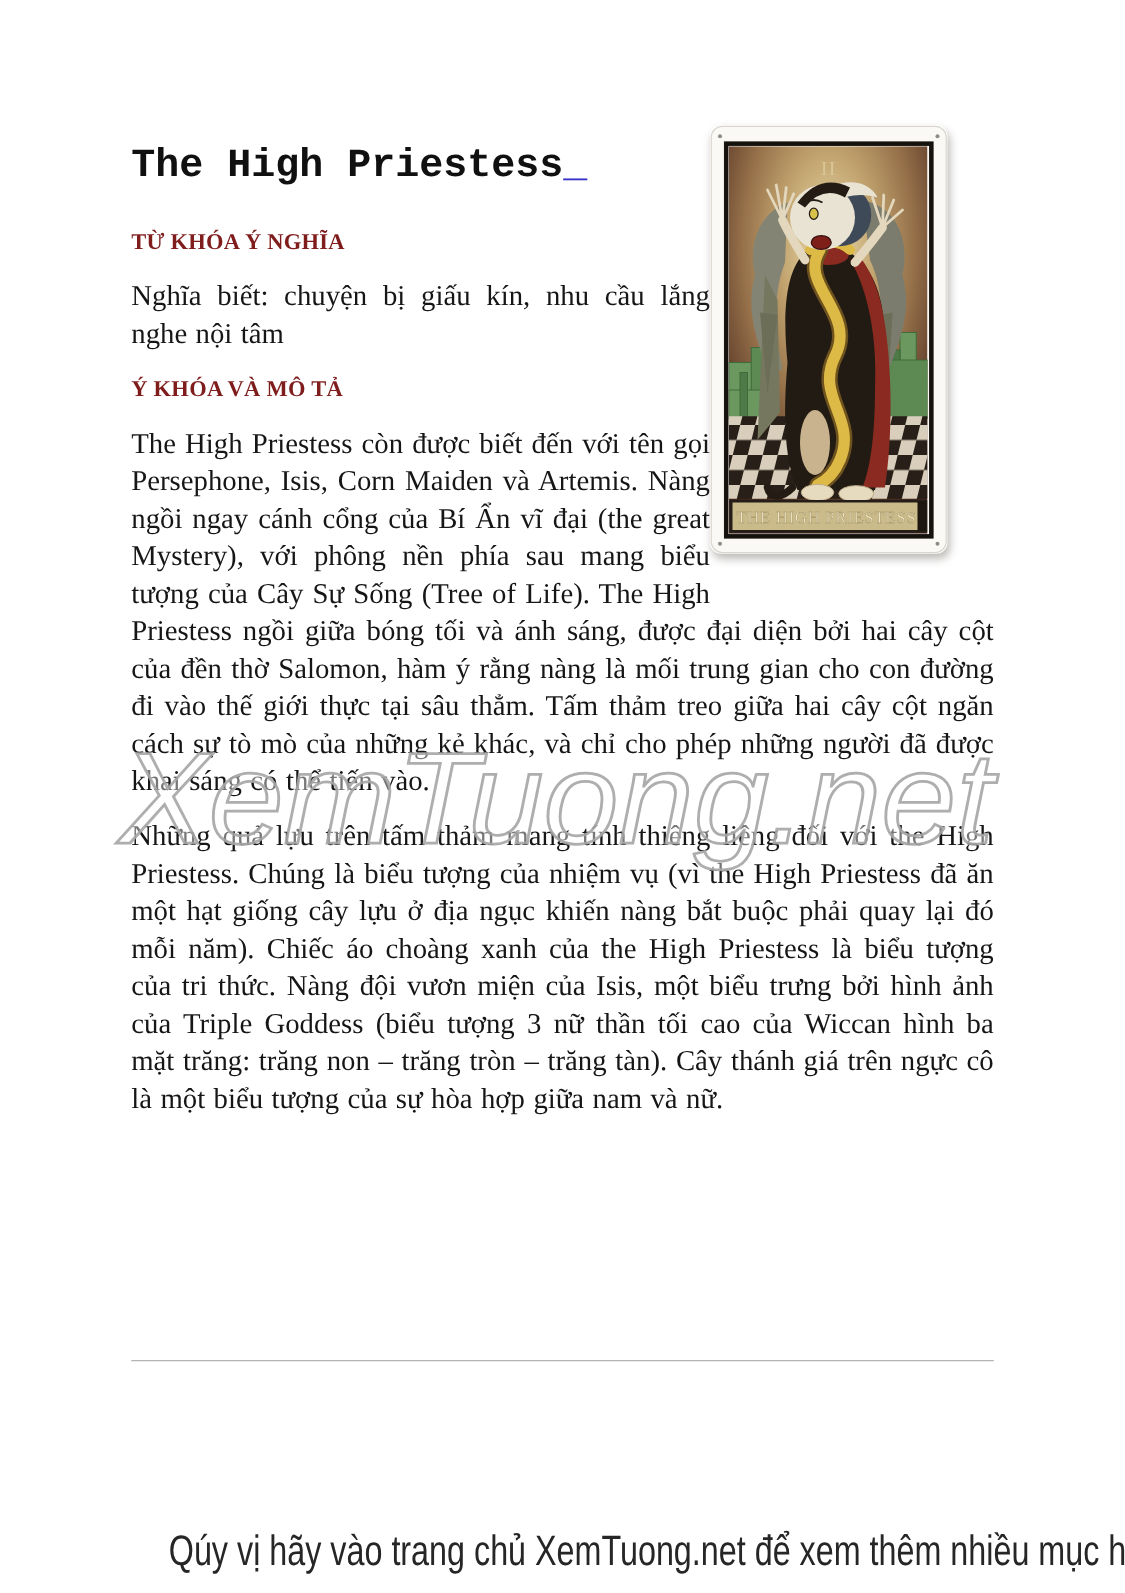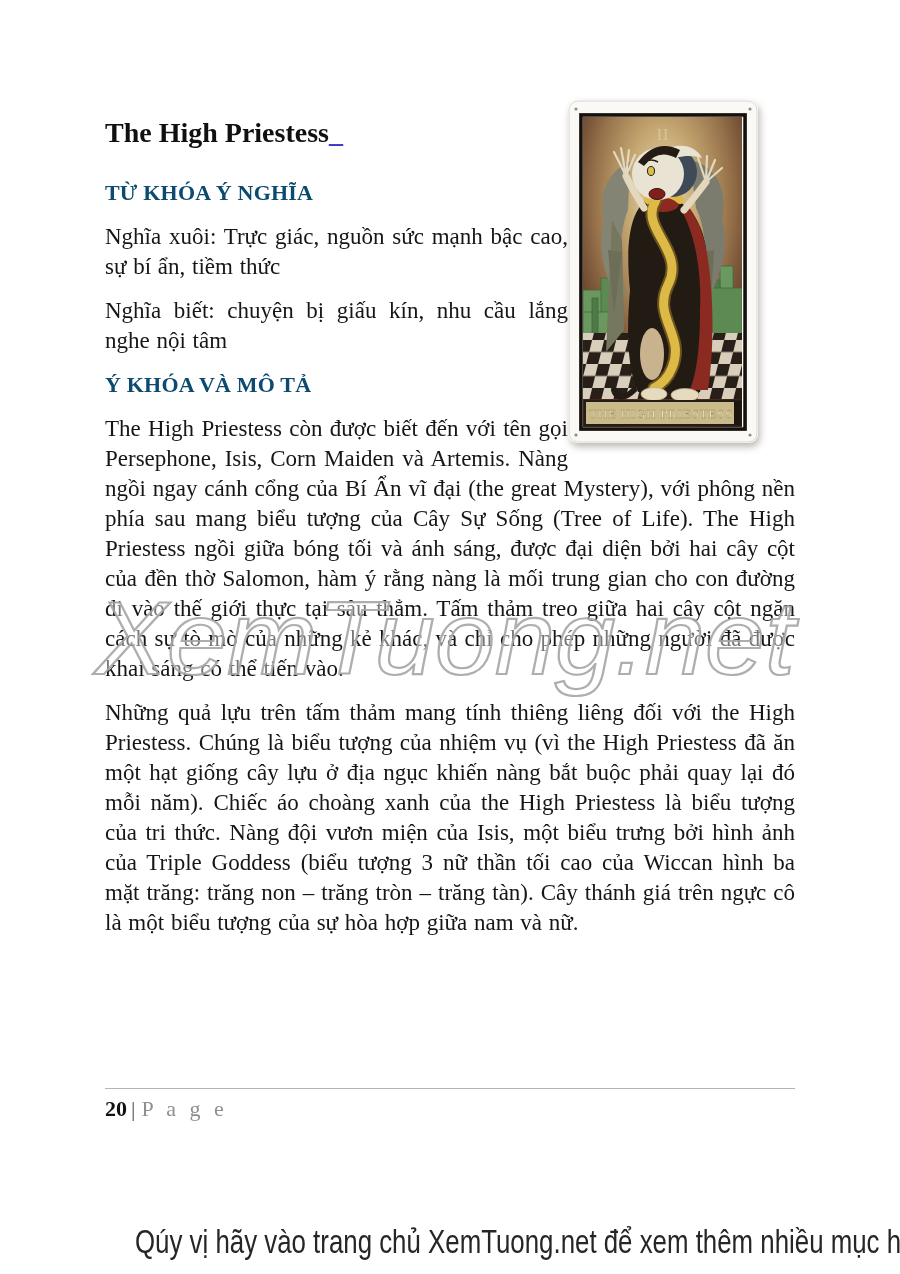--- a/index.html
+++ b/index.html
@@ -6,27 +6,27 @@
   html,body { width:900px; height:1274px; background:#ffffff; overflow:hidden; }
   body { position:relative; font-family:"Liberation Serif", serif; color:#141414; }
 
   .content {
     position:absolute; left:105px; top:100px; width:690px; height:985px;
     overflow:hidden; z-index:1;
   }
   .card-spacer { float:right; width:227px; height:372px; }
 
   h1.doc-title {
-    font-family:Liberation Serif, serif; font-weight:bold;
-    font-size:28px; line-height:38px; margin:14px 0 14px 0; color:#101010;
+    font-family:Liberation Mono, monospace; font-weight:bold;
+    font-size:32px; line-height:38px; margin:14px 0 14px 0; color:#101010;
   }
   .anchor-mark { color:#3a35c8; font-weight:bold; }
 
   h2.doc-heading {
-    font-size:22px; line-height:30px; font-weight:bold; color:#0c4a6e;
+    font-size:18px; line-height:30px; font-weight:bold; color:#7f1d1d;
     margin:26px 0 10px 0; letter-spacing:0.2px;
   }
   h2.second { margin-top:14px; }
 
   p.body-par {
     font-size:23px; line-height:30px; text-align:justify; margin:14px 0 0 0;
     color:#161616; word-spacing:1px;
   }
 
   
@@ -60,21 +60,20 @@
 </head>
 <body>
 
 <div class="content">
   <div class="card-spacer"></div>
 
   <h1 class="doc-title"><span>The High Priestess</span><span class="anchor-mark">_</span></h1>
 
   <h2 class="doc-heading">TỪ KHÓA Ý NGHĨA</h2>
 
-  <p class="body-par">Nghĩa xuôi: Trực giác, nguồn sức mạnh bậc cao, sự bí ẩn, tiềm thức</p>
 
   <p class="body-par">Nghĩa biết: chuyện bị giấu kín, nhu cầu lắng nghe nội tâm</p>
 
   <h2 class="doc-heading second">Ý KHÓA VÀ MÔ TẢ</h2>
 
   <p class="body-par">The High Priestess còn được biết đến với tên gọi Persephone, Isis, Corn Maiden và Artemis. Nàng ngồi ngay cánh cổng của Bí Ẩn vĩ đại (the great Mystery), với phông nền phía sau mang biểu tượng của Cây Sự Sống (Tree of Life). The High Priestess ngồi giữa bóng tối và ánh sáng, được đại diện bởi hai cây cột của đền thờ Salomon, hàm ý rằng nàng là mối trung gian cho con đường đi vào thế giới thực tại sâu thẳm. Tấm thảm treo giữa hai cây cột ngăn cách sự tò mò của những kẻ khác, và chỉ cho phép những người đã được khai sáng có thể tiến vào.</p>
 
   <p class="body-par">Những quả lựu trên tấm thảm mang tính thiêng liêng đối với the High Priestess. Chúng là biểu tượng của nhiệm vụ (vì the High Priestess đã ăn một hạt giống cây lựu ở địa ngục khiến nàng bắt buộc phải quay lại đó mỗi năm). Chiếc áo choàng xanh của the High Priestess là biểu tượng của tri thức. Nàng đội vươn miện của Isis, một biểu trưng bởi hình ảnh của Triple Goddess (biểu tượng 3 nữ thần tối cao của Wiccan hình ba mặt trăng: trăng non – trăng tròn – trăng tàn). Cây thánh giá trên ngực cô là một biểu tượng của sự hòa hợp giữa nam và nữ.</p>
 
 </div>
@@ -175,20 +174,17 @@
       <circle cx="182" cy="335" r="1.6"></circle>
   </g>
 </svg>
 
 <svg class="watermark" width="720" height="140" xmlns="http://www.w3.org/2000/svg">
   <text x="5" y="106" font-family="Liberation Sans, sans-serif" font-style="italic" font-size="104" textLength="700" lengthAdjust="spacingAndGlyphs" fill="#ffffff" fill-opacity="0.42" stroke="#a5a5a5" stroke-opacity="0.9" stroke-width="2.2">XemTuong.net</text>
 </svg>
 
 <div class="page-footer">
   <hr class="footer-rule">
-  <div class="page-number-row">
-    <span class="page-num">20</span><span class="page-sep">|</span><span class="page-word">P a g e</span>
-  </div>
 </div>
 
 <div class="site-note">
   <span class="squeeze">Qúy vị hãy vào trang chủ XemTuong.net để xem thêm nhiều mục hay khác</span>
 </div>
 
 </body></html>

